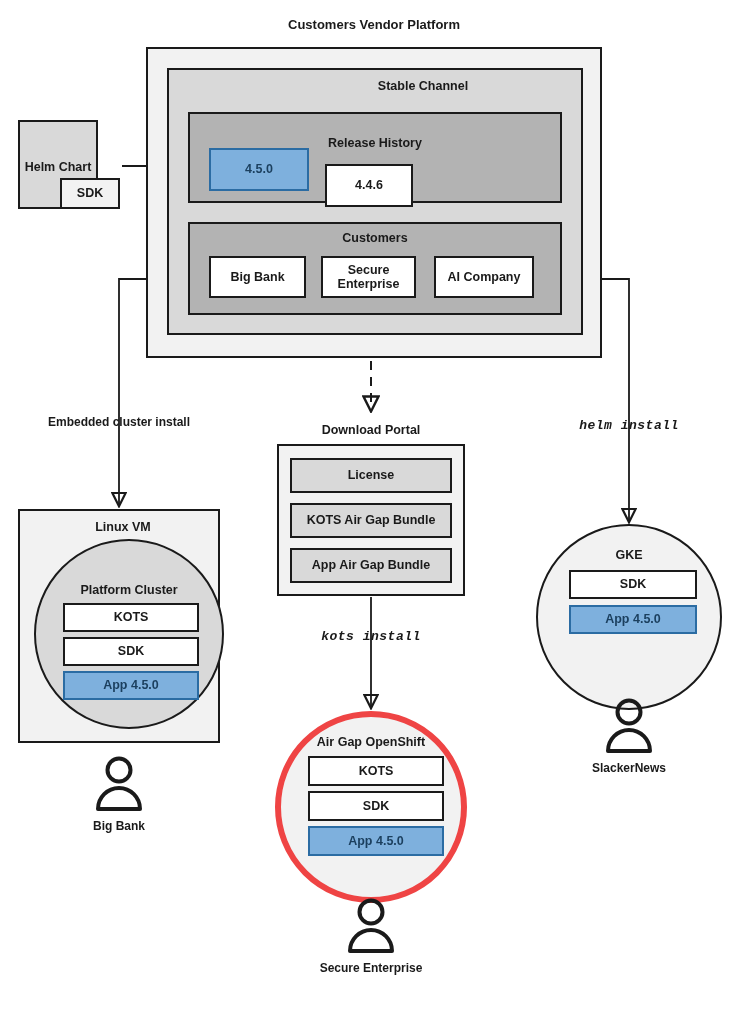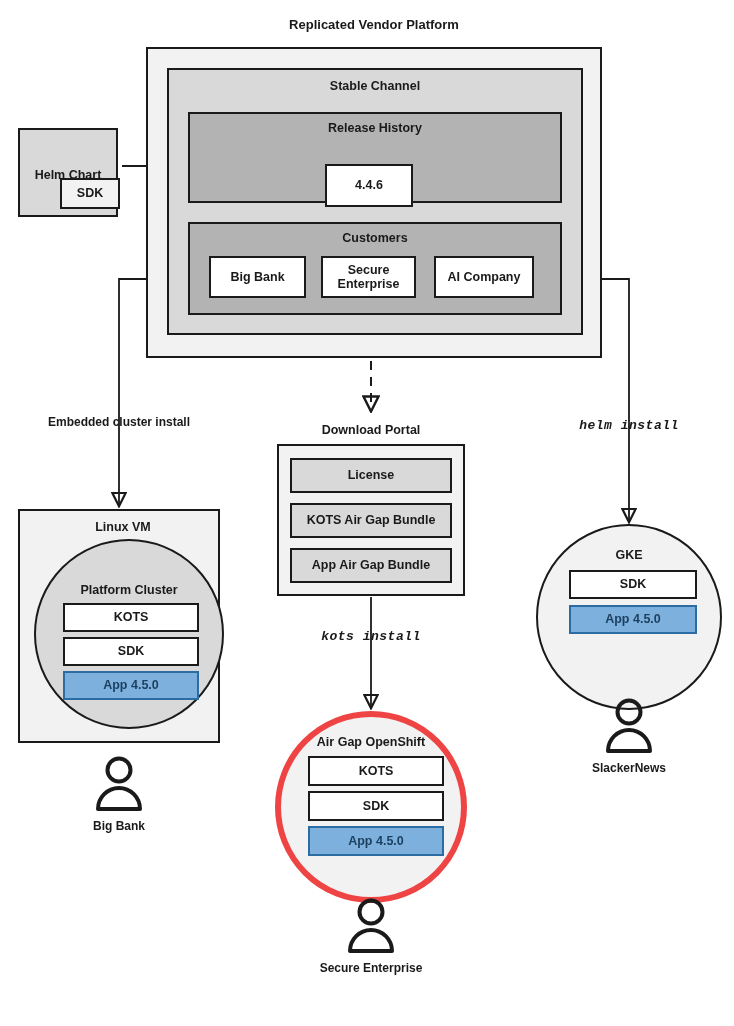--- a/index.html
+++ b/index.html
@@ -101,48 +101,49 @@
 
     <path d="M205 279 L119 279 L119 505" fill="none" stroke="#1a1a1a" stroke-width="1.8" marker-end="url(#ah)"></path>
 
     <path d="M371 297 L371 410" fill="none" stroke="#1a1a1a" stroke-width="2" stroke-dasharray="9 7" marker-end="url(#ah)"></path>
 
     <path d="M534 279 L629 279 L629 521" fill="none" stroke="#1a1a1a" stroke-width="1.8" marker-end="url(#ah)"></path>
 
     <path d="M371 597 L371 707" fill="none" stroke="#1a1a1a" stroke-width="1.8" marker-end="url(#ah)"></path>
   </svg>
 
-  <div class="caption" style="left:147px; top:17px; width:454px; font-size:13px;">Replicated Vendor Platform</div>
+  <div class="caption" style="left:147px; top:17px; width:454px; font-size:13px;">Customers Vendor Platform</div>
 
   <div class="abs fill-gray1" style="left:146px; top:47px; width:456px; height:311px; border:2px solid #1a1a1a;">
 
     <div class="abs fill-gray2" style="left:19px; top:19px; width:416px; height:267px; border:2px solid #1a1a1a;">
 
-      <div class="lbl-top" style="margin-top:9px; font-size:12.5px;">Stable Channel</div>
+      <div class="lbl-top" style="margin-top:9px; font-size:12.5px;padding-left:48px;">Stable Channel</div>
 
       <div class="abs fill-gray3" style="left:19px; top:42px; width:374px; height:91px; border:2px solid #1a1a1a;">
-        <div class="lbl-top" style="margin-top:7px; font-size:12.5px;">Release History</div>
-
+        <div class="lbl-top" style="margin-top:22px; font-size:12.5px;">Release History</div>
+
+        <div class="abs box fill-blue blue-text" style="left:19px; top:34px; width:100px; height:43px; font-size:12.5px;">4.5.0</div>
 
         <div class="abs box fill-white" style="left:135px; top:50px; width:88px; height:43px; font-size:12.5px;">4.4.6</div>
       </div>
 
       <div class="abs fill-gray3" style="left:19px; top:152px; width:374px; height:93px; border:2px solid #1a1a1a;">
         <div class="lbl-top" style="margin-top:7px; font-size:12.5px;">Customers</div>
 
         <div class="abs box fill-white" style="left:19px; top:32px; width:97px; height:42px; font-size:12.5px;">Big Bank</div>
 
         <div class="abs box fill-white" style="left:131px; top:32px; width:95px; height:42px; font-size:12.5px; padding:0 4px;">Secure Enterprise</div>
 
         <div class="abs box fill-white" style="left:244px; top:32px; width:100px; height:42px; font-size:12.5px;">AI Company</div>
       </div>
     </div>
   </div>
 
-  <div class="abs fill-gray2" style="left:18px; top:128px; width:100px; height:89px; border:2px solid #1a1a1a;">
+  <div class="abs fill-gray2" style="left:18px; top:120px; width:80px; height:89px; border:2px solid #1a1a1a;">
     <div class="lbl-top" style="margin-top:38px; font-size:12.5px;">Helm Chart</div>
   </div>
   <div class="abs box fill-gray1" style="left:60px; top:178px; width:60px; height:31px; font-size:12.5px;">SDK</div>
 
   <div class="caption" style="left:44px; top:415px; width:150px; font-size:12px;">Embedded cluster install</div>
 
   <div class="caption mono" style="left:296px; top:629px; width:150px; font-size:13px;">kots install</div>
 
   <div class="caption mono" style="left:554px; top:418px; width:150px; font-size:13px;">helm install</div>
 

